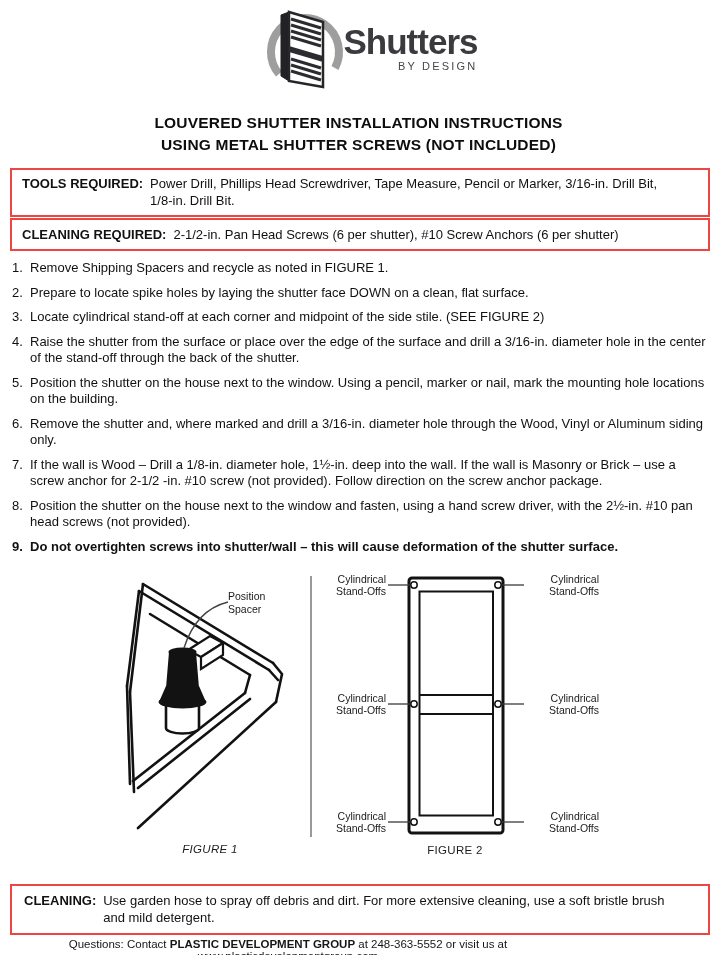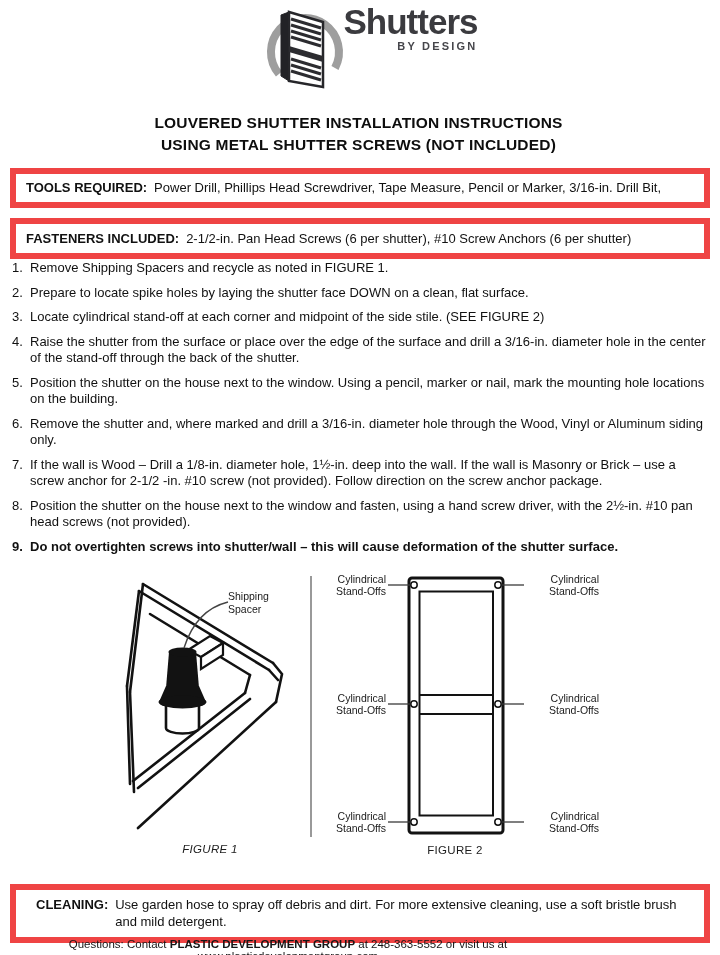--- a/index.html
+++ b/index.html
@@ -2,33 +2,33 @@
 <html><head>
 <meta charset="utf-8">
 <style>
   html,body{margin:0;padding:0;}
   body{
     width:720px;height:955px;position:relative;background:#ffffff;
     font-family:"Liberation Sans",sans-serif;color:#111;overflow:hidden;
   }
   
   .logo-wrap{position:absolute;top:4px;left:0;width:720px;display:flex;justify-content:center;align-items:center;}
-  .logo-inner{display:flex;align-items:flex-start;gap:9px;}
+  .logo-inner{display:flex;align-items:center;gap:9px;}
   .logo-text{display:flex;flex-direction:column;margin-left:-34px;z-index:2;}
   .brand{font-size:35px;font-weight:bold;color:#3b3b3f;letter-spacing:-1px;line-height:36px;}
-  .tagline{font-size:11px;letter-spacing:2.2px;color:#46464b;align-self:flex-end;margin-top:0px;font-weight:bold;margin-left:32px;}
+  .tagline{font-size:11px;letter-spacing:2.2px;color:#46464b;align-self:flex-end;margin-top:0px;font-weight:normal;margin-left:32px;}
   
   .title{position:absolute;top:112px;left:0;width:717px;text-align:center;
          font-size:15.5px;font-weight:bold;line-height:22px;letter-spacing:0.2px;color:#0d0d0d;}
   
-  .box{position:absolute;left:10px;right:10px;border:6px solid #ef4444;background:#fff;
+  .box{position:absolute;left:10px;right:10px;border:2px solid #ef4444;background:#fff;
        font-size:13px;line-height:17px;}
   .box-tools{top:168px;padding:5px 10px 6px 10px;}
   .box-fast{top:218px;padding:6px 10px;}
-  .box-clean{top:884px;padding:6px 12px 7px 20px;}
+  .box-clean{top:884px;padding:6px 12px 7px 12px;}
   .box-row{display:flex;align-items:flex-start;}
   .box-label{font-weight:bold;white-space:nowrap;margin-right:7px;}
   .box-lines span{display:block;}
   
   .list{position:absolute;top:260px;left:12px;right:14px;font-size:13px;line-height:16.5px;}
   .li{display:flex;margin-bottom:8px;}
   .li .num{width:18px;flex:0 0 18px;}
   .li .txt{flex:1;}
   .li.bold .txt, .li.bold .num{font-weight:bold;}
   
@@ -83,27 +83,28 @@
 <div class="title">
   <div>LOUVERED SHUTTER INSTALLATION INSTRUCTIONS</div>
   <div>USING METAL SHUTTER SCREWS (NOT INCLUDED)</div>
 </div>
 
 <div class="box box-tools">
   <div class="box-row">
     <span class="box-label">TOOLS REQUIRED:</span>
     <span class="box-lines">
       <span>Power Drill, Phillips Head Screwdriver, Tape Measure, Pencil or Marker, 3/16-in. Drill Bit,</span>
+      <span>1/8-in. Drill Bit.</span>
     </span>
   </div>
 </div>
 
 <div class="box box-fast">
   <div class="box-row">
-    <span class="box-label">FASTENERS INCLUDED:</span>
+    <span class="box-label">CLEANING REQUIRED:</span>
     <span>2-1/2-in. Pan Head Screws (6 per shutter), #10 Screw Anchors (6 per shutter)</span>
   </div>
 </div>
 
 <div class="list">
   <div class="li">
     <span class="num">1.</span>
     <span class="txt">Remove Shipping Spacers and recycle as noted in FIGURE 1.</span>
   </div>
   <div class="li">
@@ -204,21 +205,21 @@
         <circle cx="498" cy="23" r="3.2"></circle>
         <circle cx="414" cy="142" r="3.2"></circle>
         <circle cx="498" cy="142" r="3.2"></circle>
         <circle cx="414" cy="260" r="3.2"></circle>
         <circle cx="498" cy="260" r="3.2"></circle>
       </g>
     </g>
   </svg>
 
   <div class="shipping-label">
-    <span>Shipping</span>
+    <span>Position</span>
     <span>Spacer</span>
   </div>
 
   <div class="fig-label lbl-left" style="left:318px;top:11px;">
     <span>Cylindrical</span>
       <span>Stand-Offs</span>
   </div>
   <div class="fig-label lbl-right" style="left:527px;top:11px;">
     <span>Cylindrical</span>
       <span>Stand-Offs</span>

